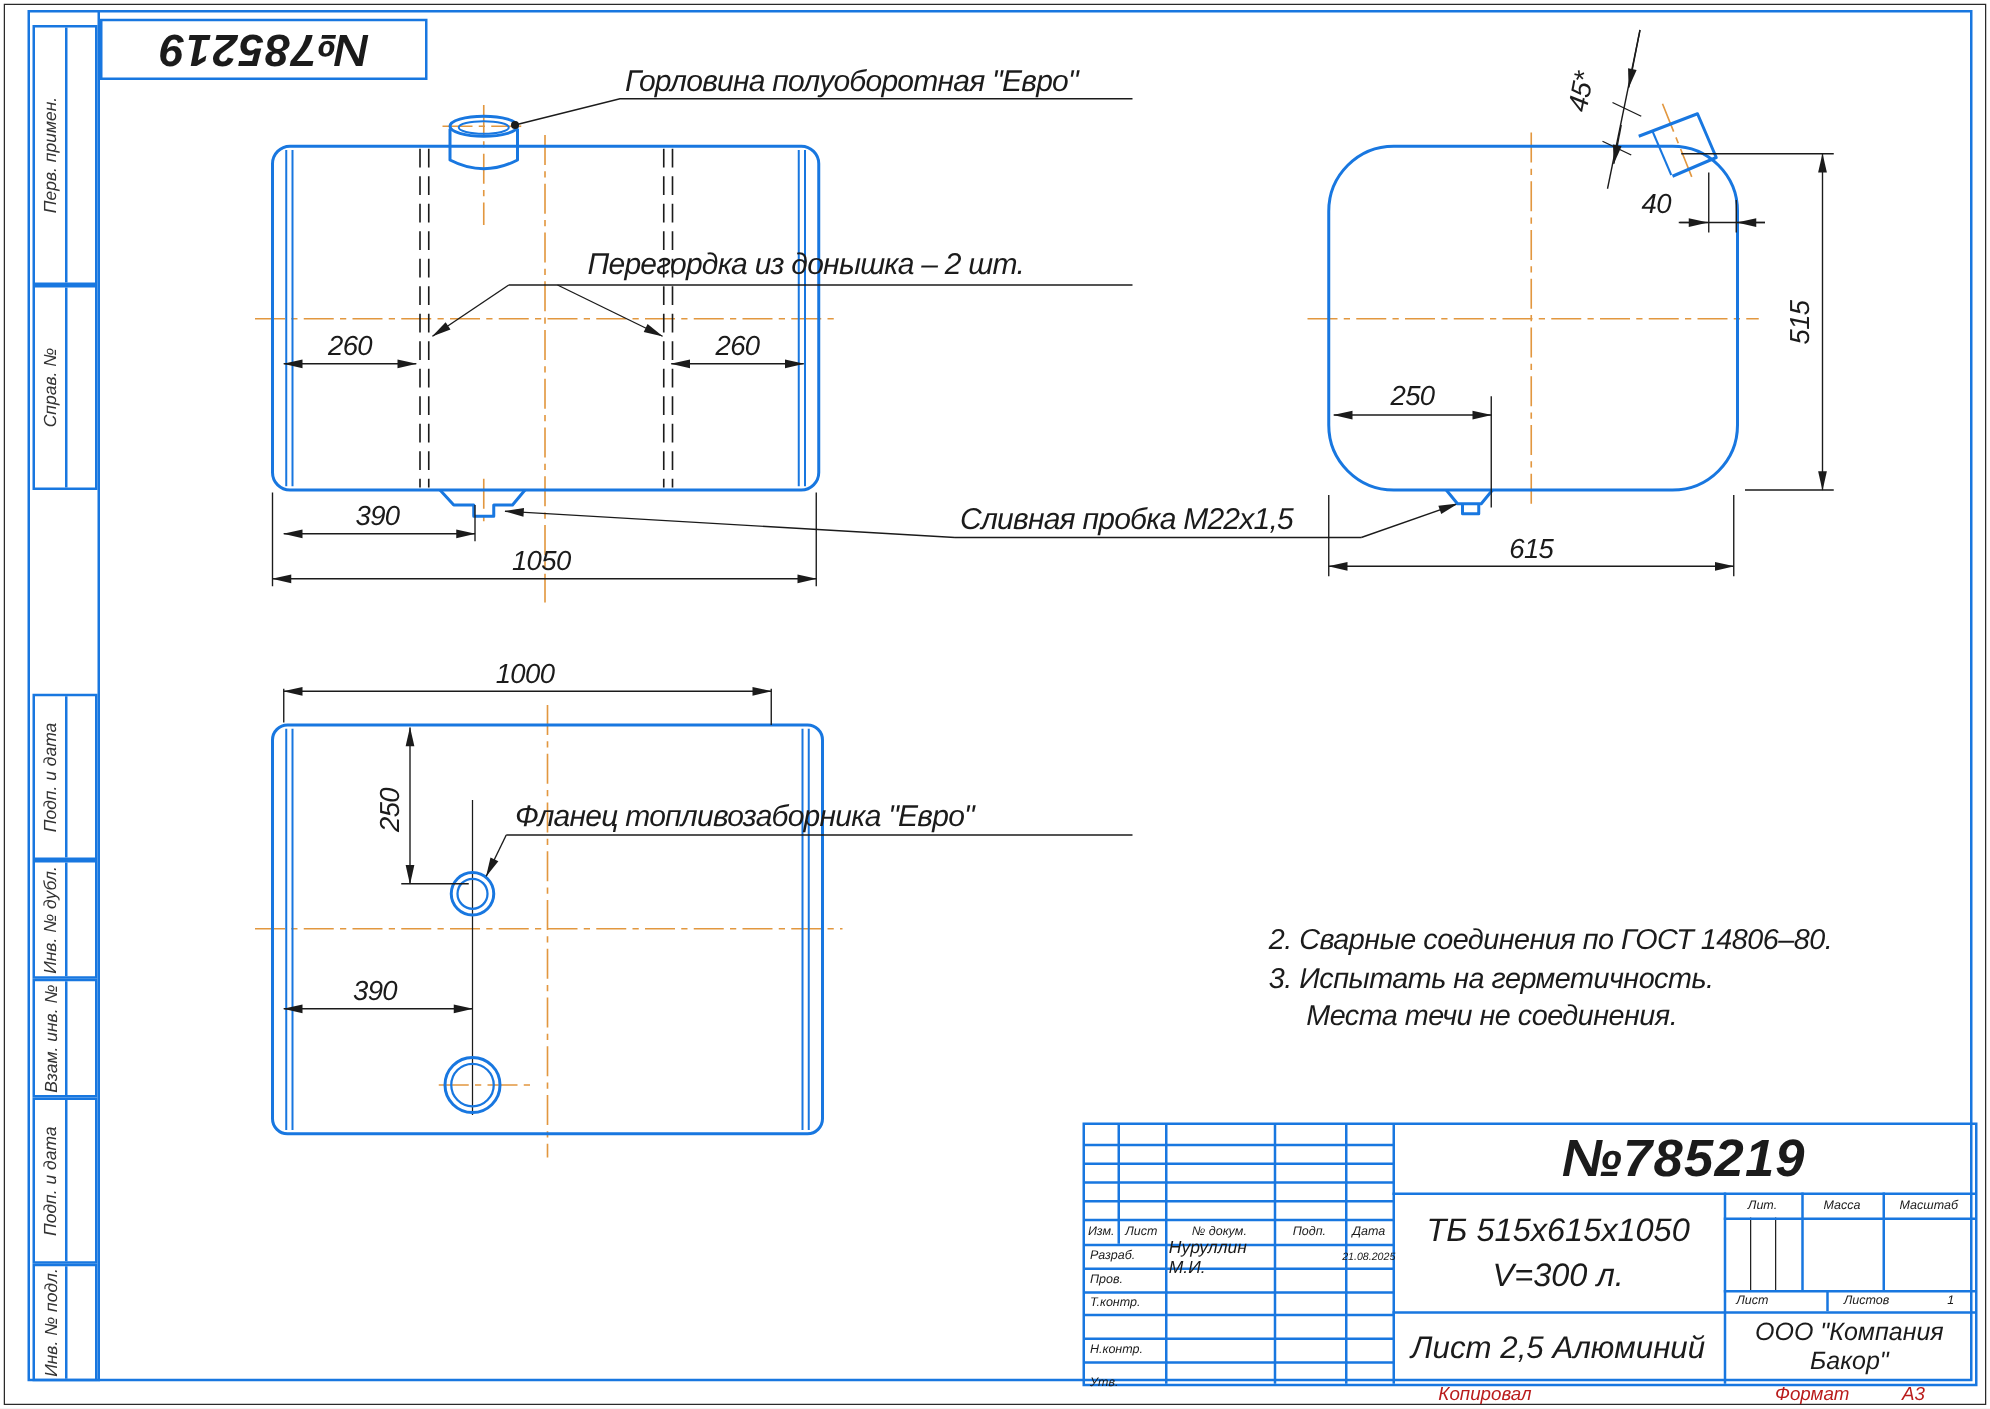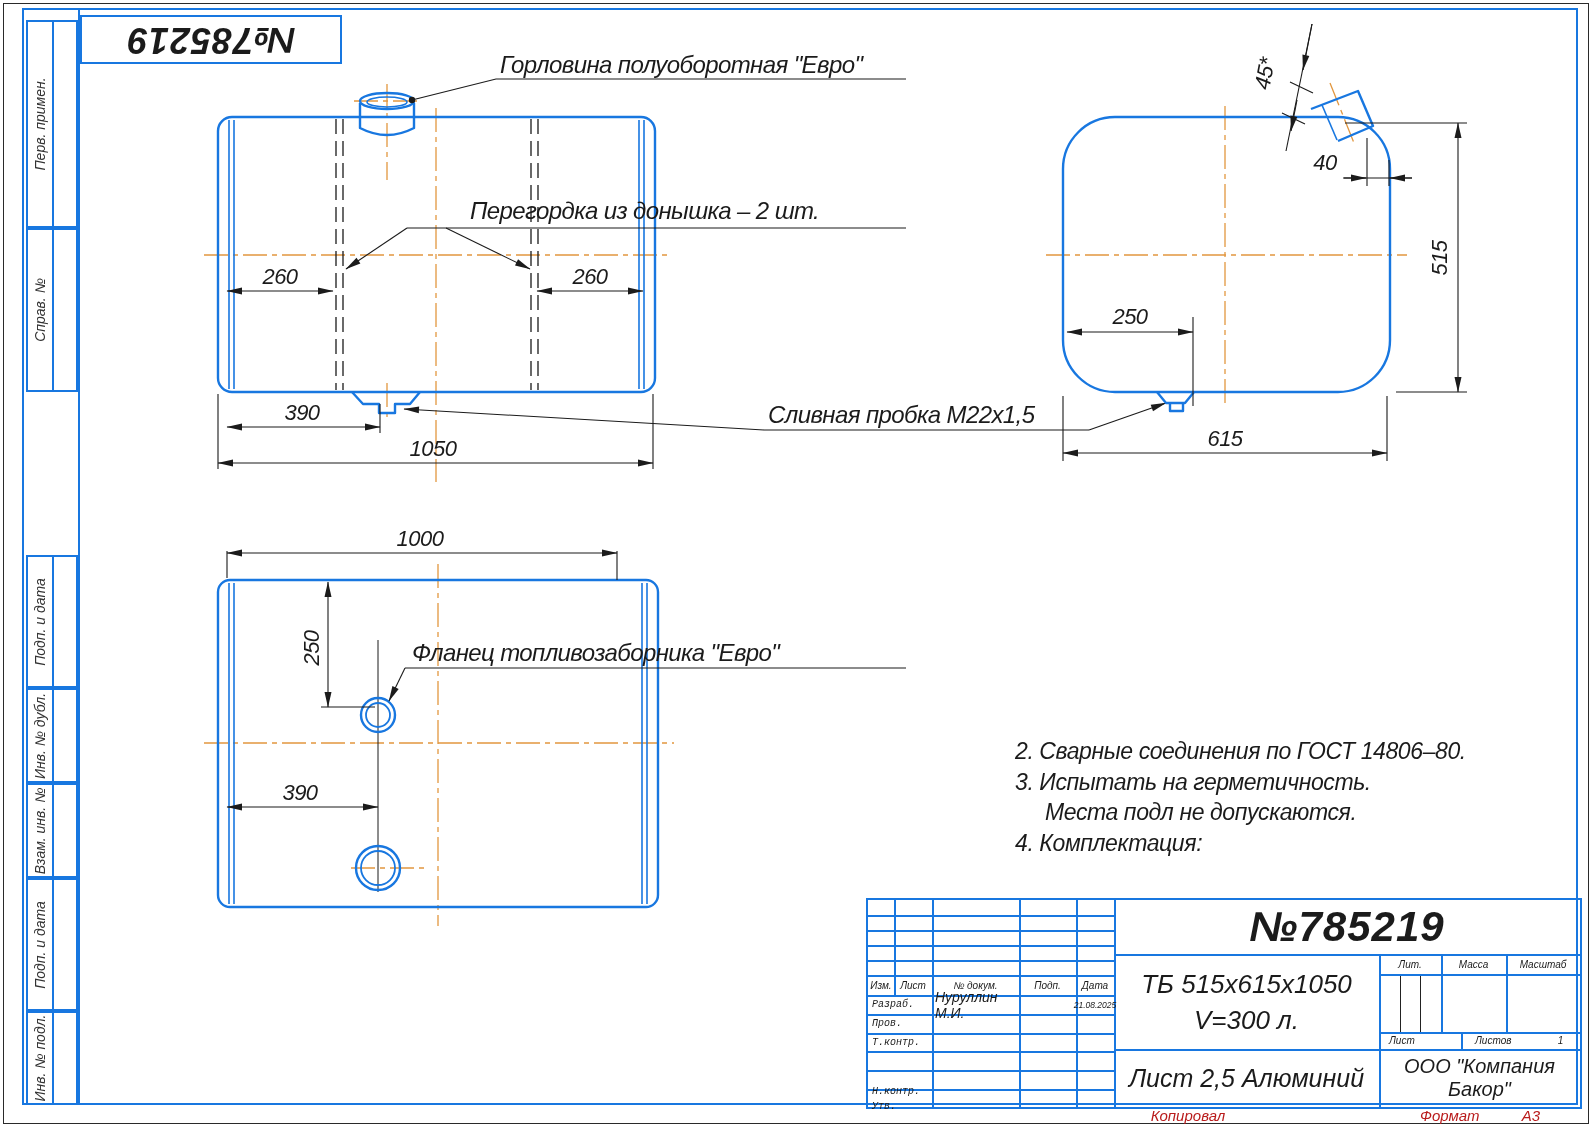--- a/index.html
+++ b/index.html
@@ -21,21 +21,21 @@
                 display:flex;align-items:center;justify-content:center;}
   #corner-stamp span{transform:rotate(180deg);font-style:italic;font-weight:bold;font-size:36px;letter-spacing:1px;}
   
   #notes{left:1015px;top:736px;width:575px;font-style:italic;font-size:23px;line-height:30.5px;letter-spacing:-0.4px;}
   #notes .indent{margin-left:30px;}
   
   #tb{left:866px;top:898px;width:712px;height:207px;border:2px solid #1877e0;box-sizing:content-box;}
   #tb .cell{position:absolute;display:flex;align-items:center;font-style:italic;}
   .lab14{font-size:10px;}
   .ctr{justify-content:center;text-align:center;}
-  .pad{padding-left:4px;font-family:Liberation Mono, monospace;}
+  .pad{padding-left:4px;}
   
   .footer-text{font-style:italic;font-size:15px;color:#b91c1c;}
   svg text{font-family:"Liberation Sans",sans-serif;font-style:italic;fill:#1b1b1b;}
   .dimtxt{font-size:22px;letter-spacing:-0.5px;}
   .calltxt{font-size:24px;letter-spacing:-0.6px;}
 </style>
 </head>
 <body>
 
 <div id="sheet">
@@ -204,22 +204,21 @@
       <text class="dimtxt" x="420" y="546" text-anchor="middle">1000</text>
       <text class="dimtxt" transform="translate(319,648) rotate(-90)" text-anchor="middle">250</text>
       <text class="dimtxt" x="300" y="800" text-anchor="middle">390</text>
       <text class="calltxt" x="412" y="661">Фланец топливозаборника "Евро"</text>
     </g>
   </svg>
 
   <div id="notes" class="abs">
     <div>2. Сварные соединения по ГОСТ 14806–80.</div>
     <div>3. Испытать на герметичность.</div>
-    <div class="indent">Места подл не допускаются.</div>
-    <div>4. Комплектация:</div>
+    <div class="indent">Места течи не соединения.</div>
   </div>
 
   <div id="tb" class="abs">
 
     <div class="abs vl" style="left:26px;top:0;height:95px;"></div>
     <div class="abs vl" style="left:64px;top:0;height:207px;"></div>
     <div class="abs vl" style="left:151px;top:0;height:207px;"></div>
     <div class="abs vl" style="left:208px;top:0;height:207px;"></div>
     <div class="abs vl" style="left:246px;top:0;height:207px;"></div>
     <div class="abs vl" style="left:511px;top:54px;height:153px;"></div>
@@ -250,21 +249,21 @@
     <div class="cell lab14 ctr" style="left:26px;top:75px;width:38px;height:20px;">Лист</div>
     <div class="cell lab14 ctr" style="left:64px;top:75px;width:87px;height:20px;">№ докум.</div>
     <div class="cell lab14 ctr" style="left:208px;top:75px;width:38px;height:20px;">Дата</div>
     <div class="cell lab14 ctr" style="left:151px;top:75px;width:57px;height:20px;">Подп.</div>
 
     <div class="cell lab14 pad" style="left:0;top:95px;width:64px;height:19px;">Разраб.</div>
     <div class="cell" style="left:64px;top:95px;width:87px;height:19px;font-size:14px;padding-left:3px;">Нуруллин М.И.</div>
     <div class="cell ctr" style="left:208px;top:95px;width:38px;height:19px;font-size:8.5px;">21.08.2025</div>
     <div class="cell lab14 pad" style="left:0;top:114px;width:64px;height:19px;">Пров.</div>
     <div class="cell lab14 pad" style="left:0;top:133px;width:64px;height:18px;">Т.контр.</div>
-    <div class="cell lab14 pad" style="left:0;top:170px;width:64px;height:19px;margin-top:12px;">Н.контр.</div>
+    <div class="cell lab14 pad" style="left:0;top:170px;width:64px;height:19px;">Н.контр.</div>
     <div class="cell lab14 pad" style="left:0;top:189px;width:64px;height:34px;">Утв.</div>
 
     <div class="cell ctr" style="left:246px;top:0;width:466px;height:54px;font-weight:bold;font-size:42px;letter-spacing:1px;">№785219</div>
 
     <div class="abs" style="left:246px;top:54px;width:265px;height:95px;display:flex;flex-direction:column;align-items:center;justify-content:center;font-style:italic;font-size:26px;line-height:36px;">
       <div>ТБ 515х615х1050</div>
       <div>V=300 л.</div>
     </div>
 
     <div class="cell ctr" style="left:246px;top:149px;width:265px;height:58px;font-size:25px;">Лист 2,5 Алюминий</div>

